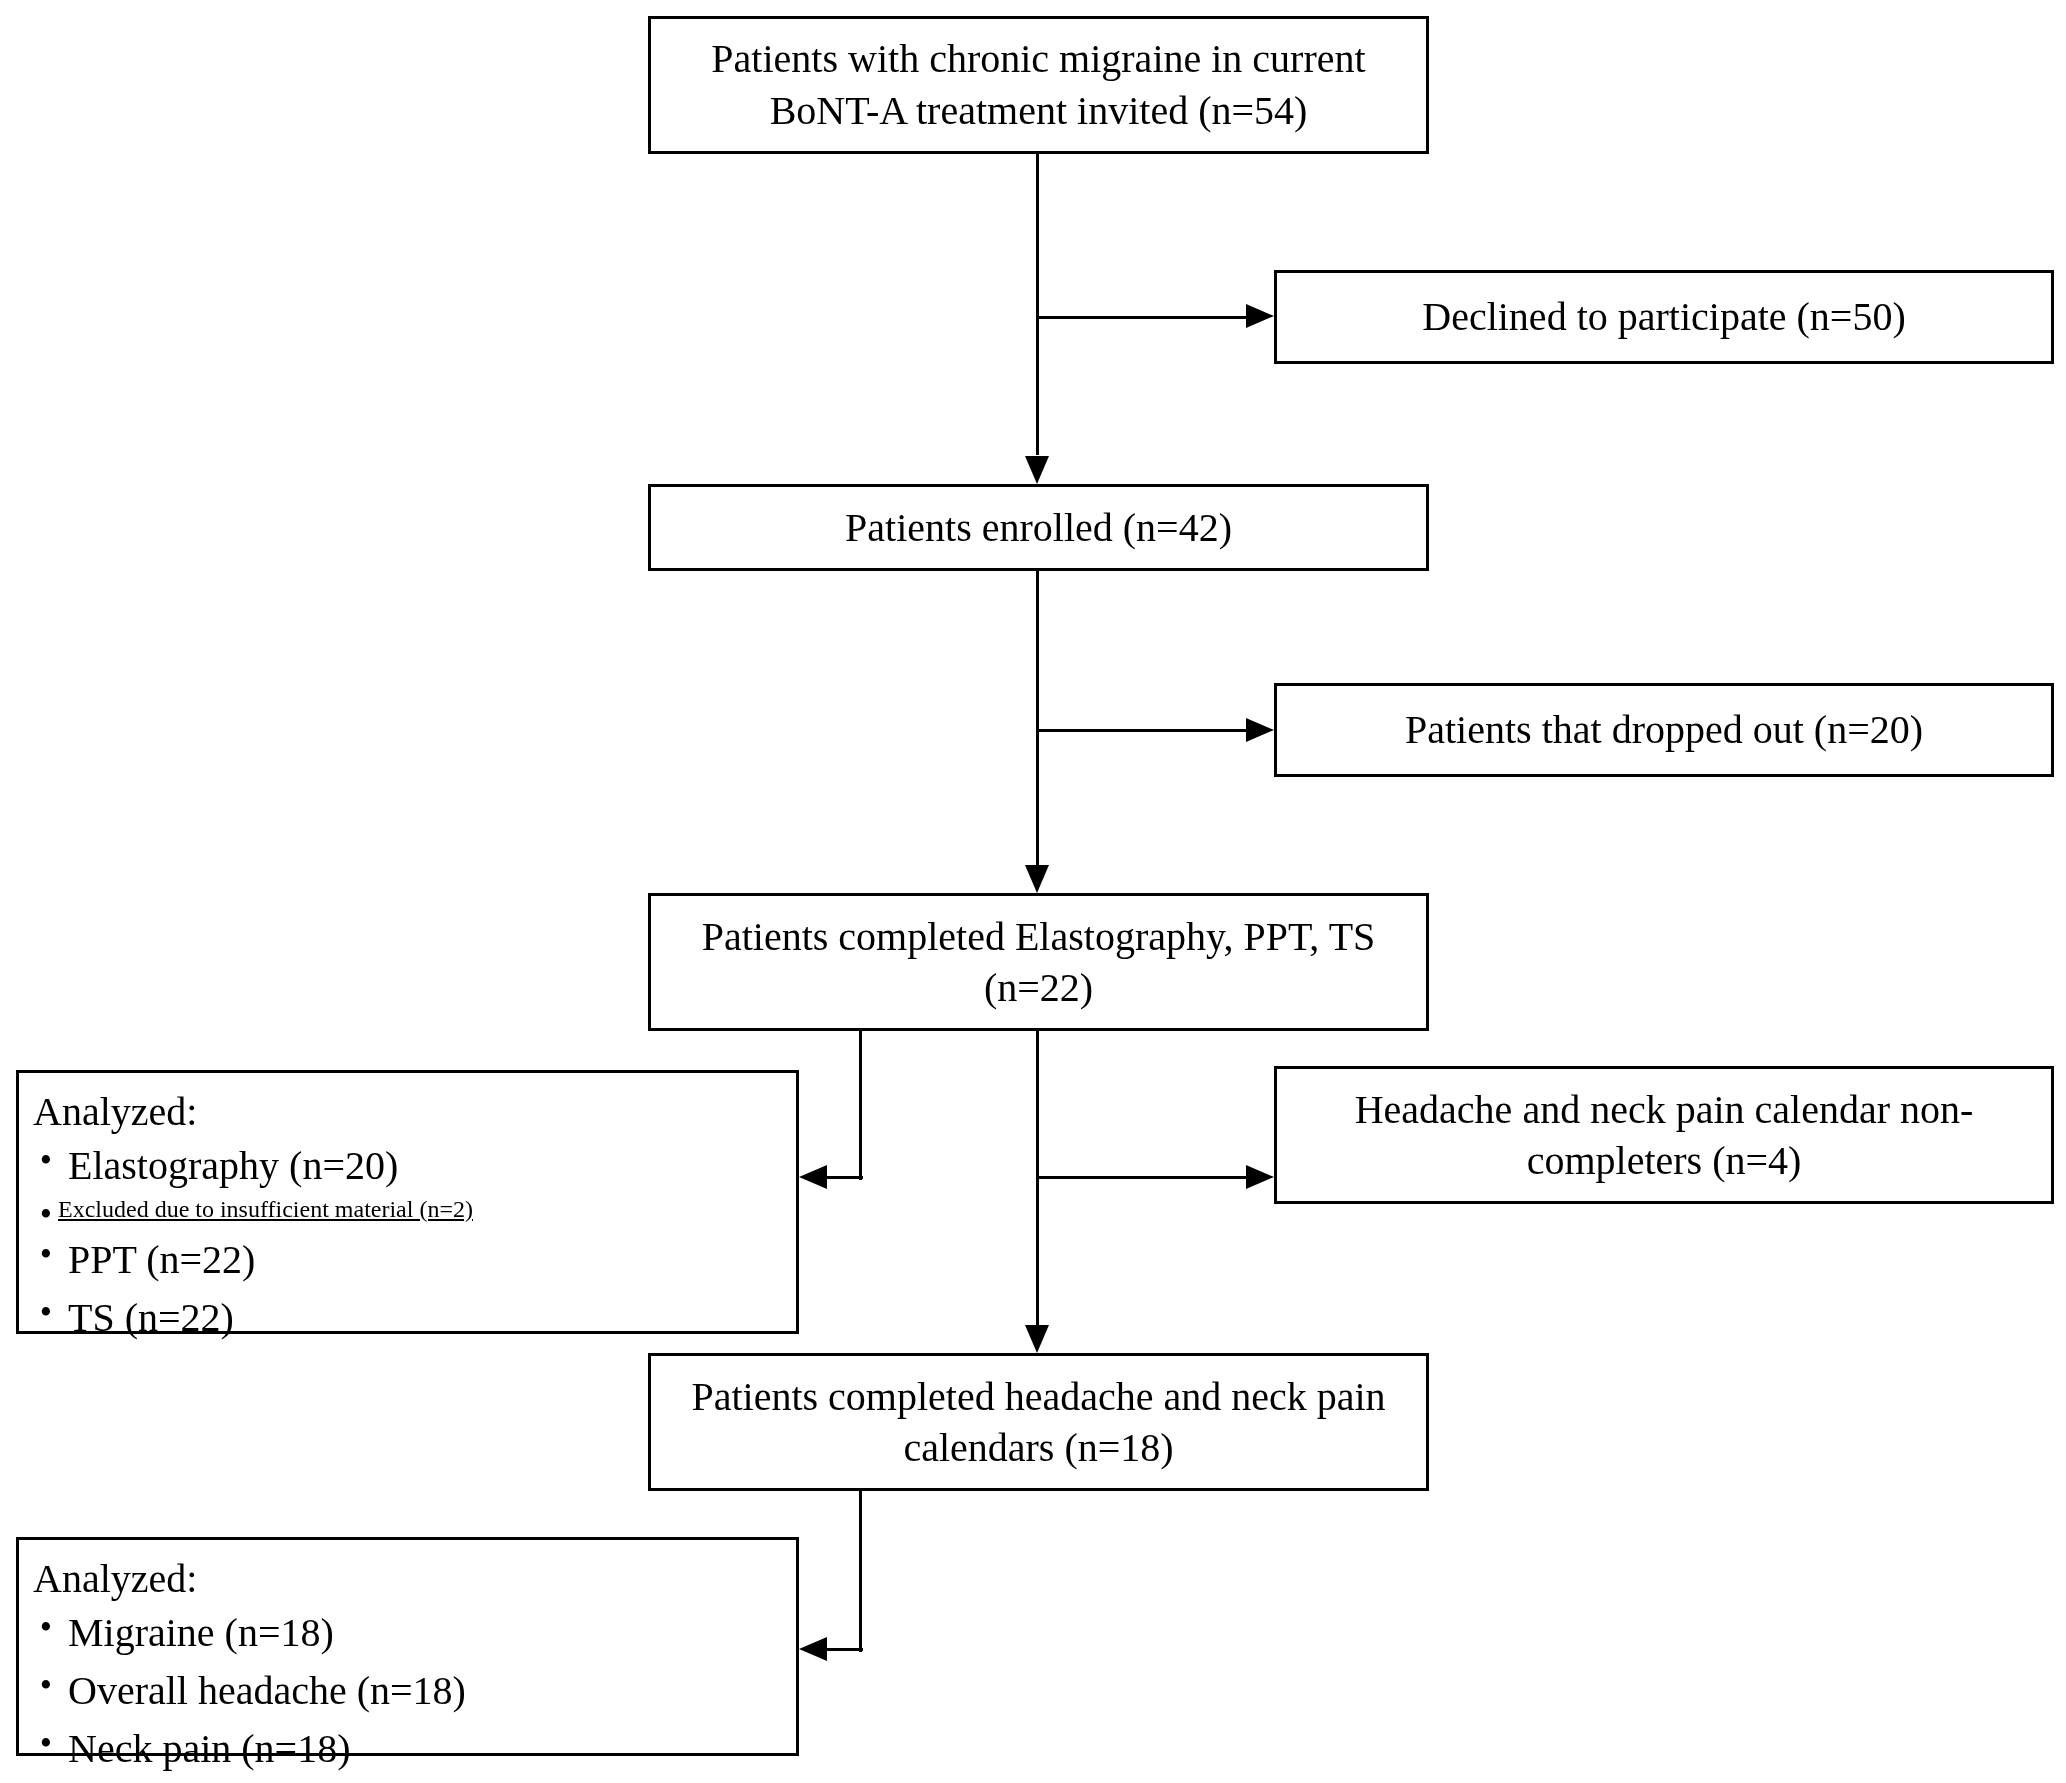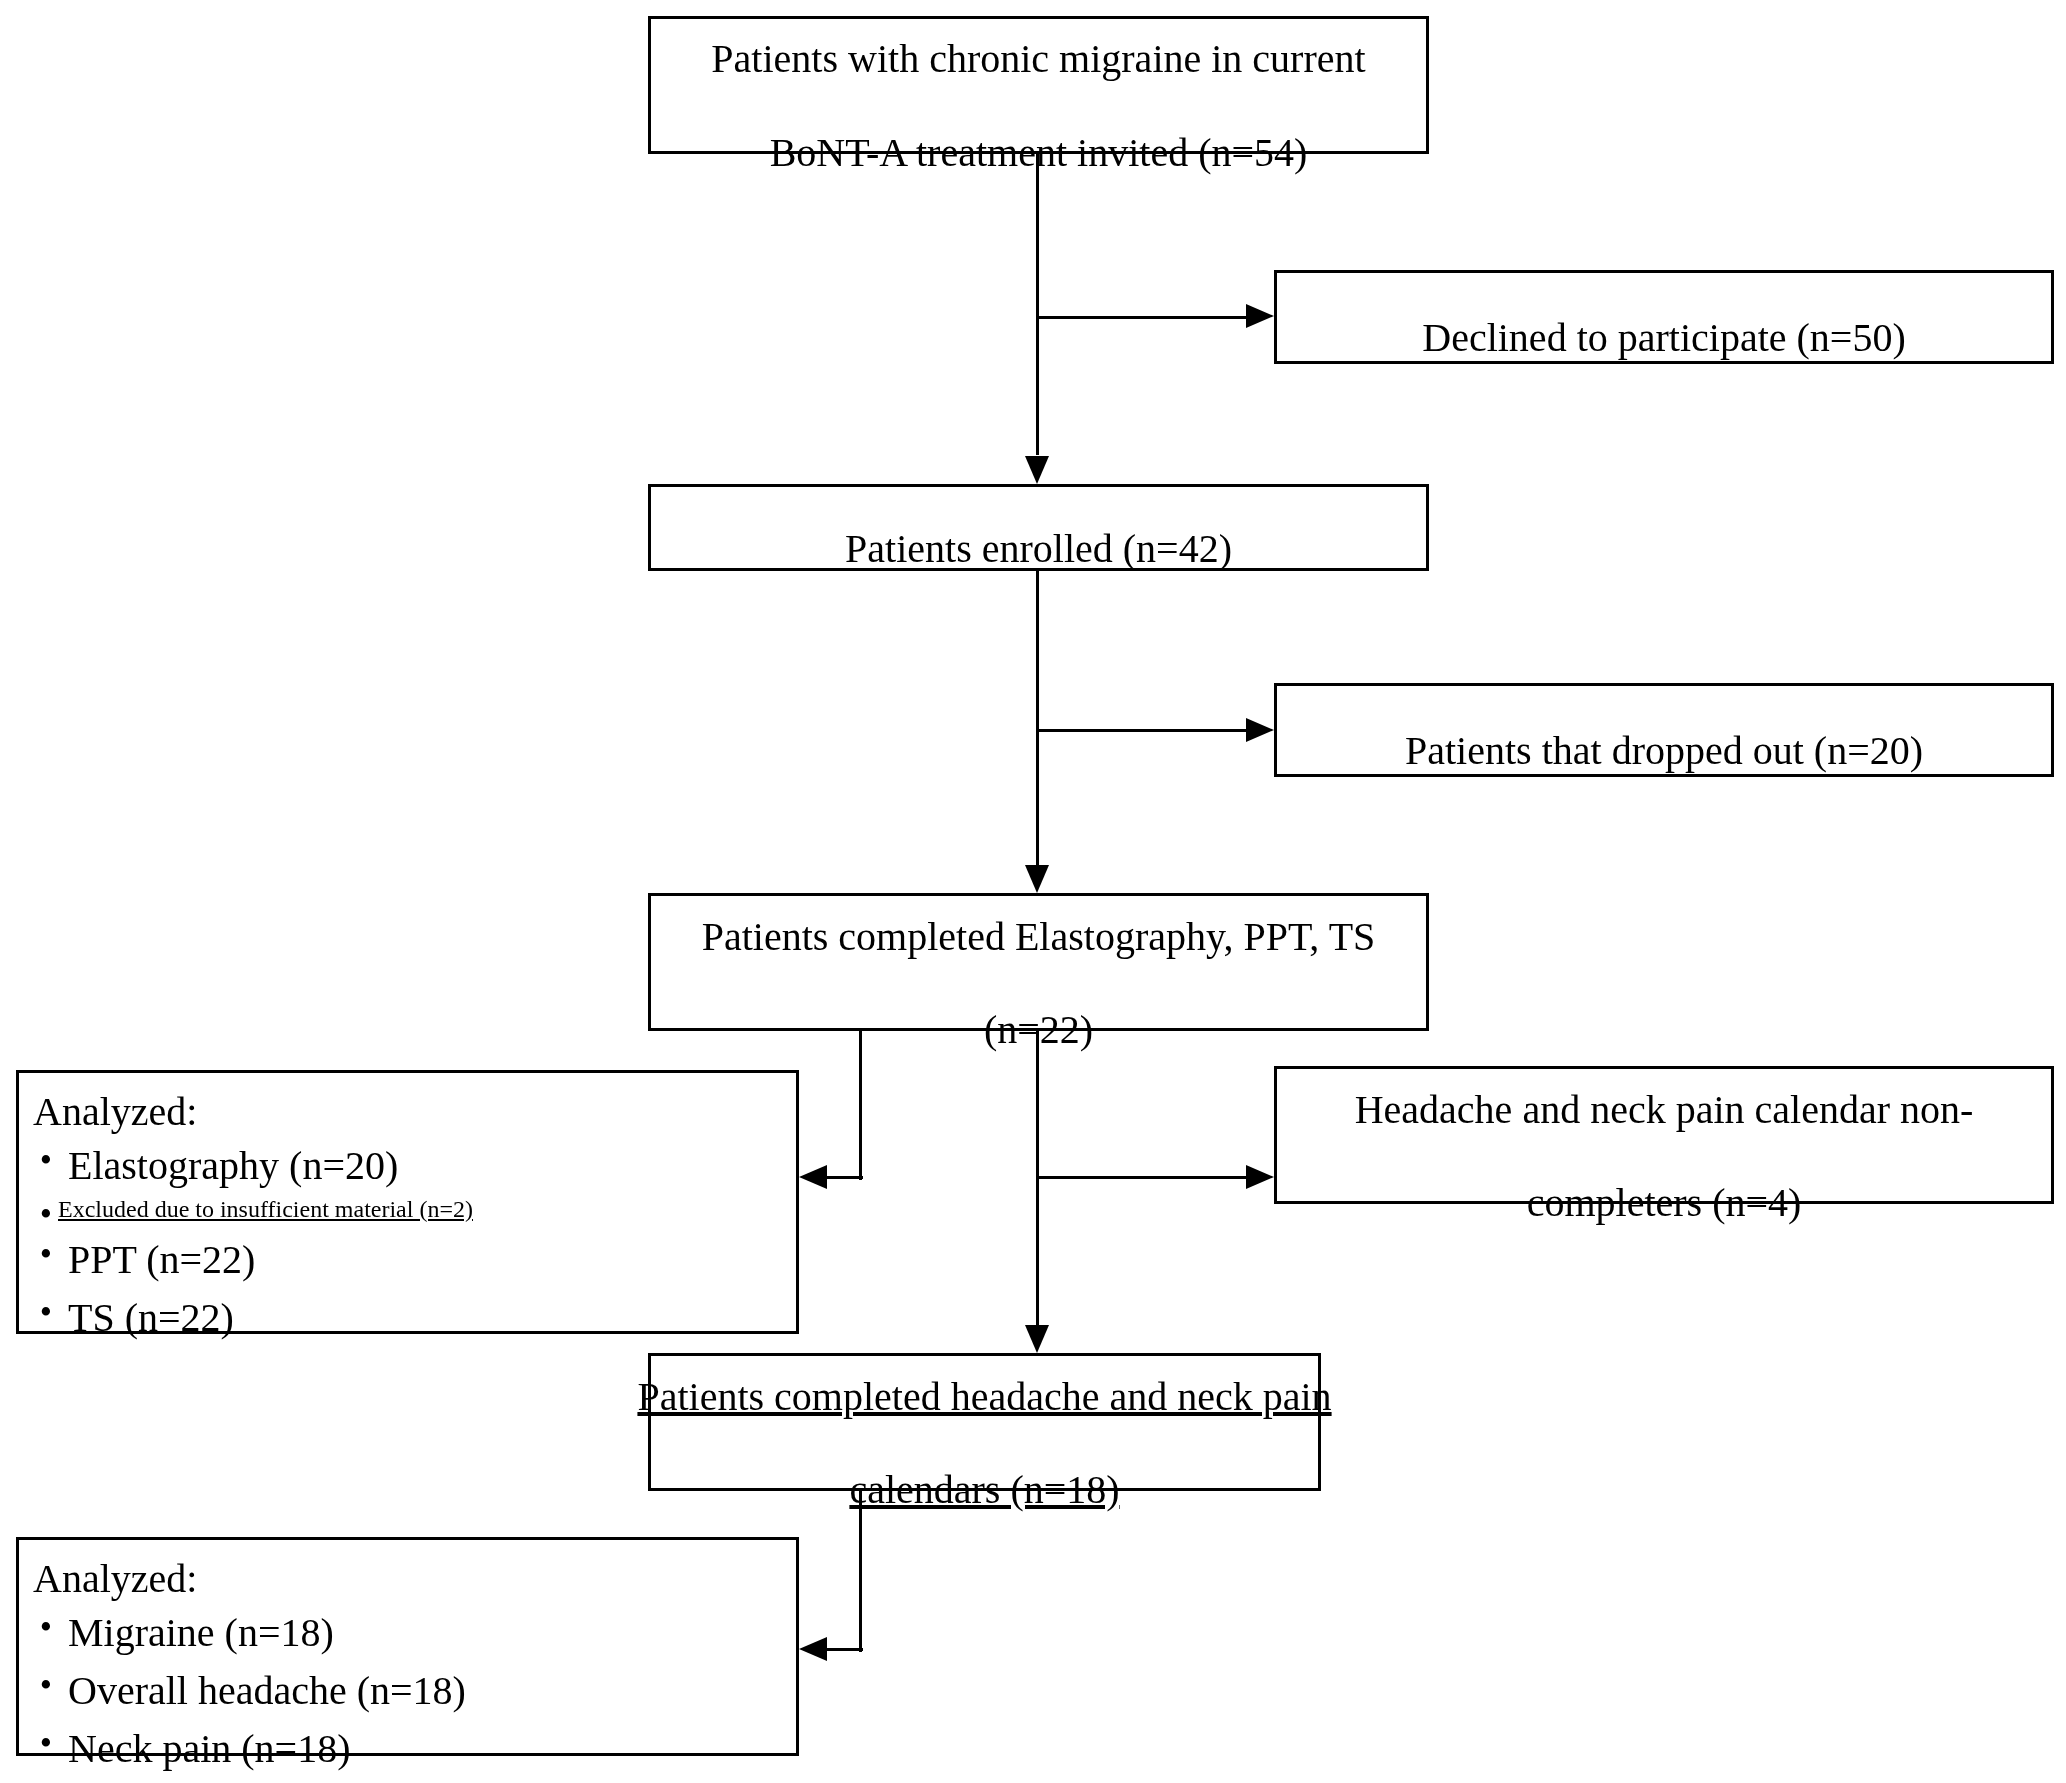--- a/index.html
+++ b/index.html
@@ -29,21 +29,21 @@
     font-size: 40px;
     line-height: 1.28;
     padding: 4.8px 12.6px;
   }
   .node.left-align {
     align-items: flex-start;
     text-align: left;
     padding: 12.6px 14.5px;
     justify-content: space-between;
   }
-  .node .line { display: block; white-space: nowrap; margin-top: 42px; }
+  .node .line { display: block; white-space: nowrap; }
 
   .analyzed-title {
     display: block;
     margin-bottom: 2.9px;
   }
   ul.bullets {
     list-style: none;
     margin: 0;
     padding: 0;
     width: 100%;
@@ -136,21 +136,21 @@
       <li>PPT (n=22)</li>
       <li>TS (n=22)</li>
     </ul>
   </div>
 
   <div class="node" style="left:1274px; top:1066px; width:780px; height:138px;">
     <span class="line">Headache and neck pain calendar non-</span>
     <span class="line">completers (n=4)</span>
   </div>
 
-  <div class="node" style="left:648px; top:1353px; width:673px; height:138px;text-decoration:underline;">
+  <div class="node" style="left:648px; top:1353px; width:781px; height:138px;">
     <span class="line">Patients completed headache and neck pain</span>
     <span class="line">calendars (n=18)</span>
   </div>
 
   <div class="node left-align" style="left:15.5px; top:1537px; width:783px; height:219px;">
     <span class="analyzed-title">Analyzed:</span>
     <ul class="bullets">
       <li>Migraine (n=18)</li>
       <li>Overall headache (n=18)</li>
       <li>Neck pain (n=18)</li>

